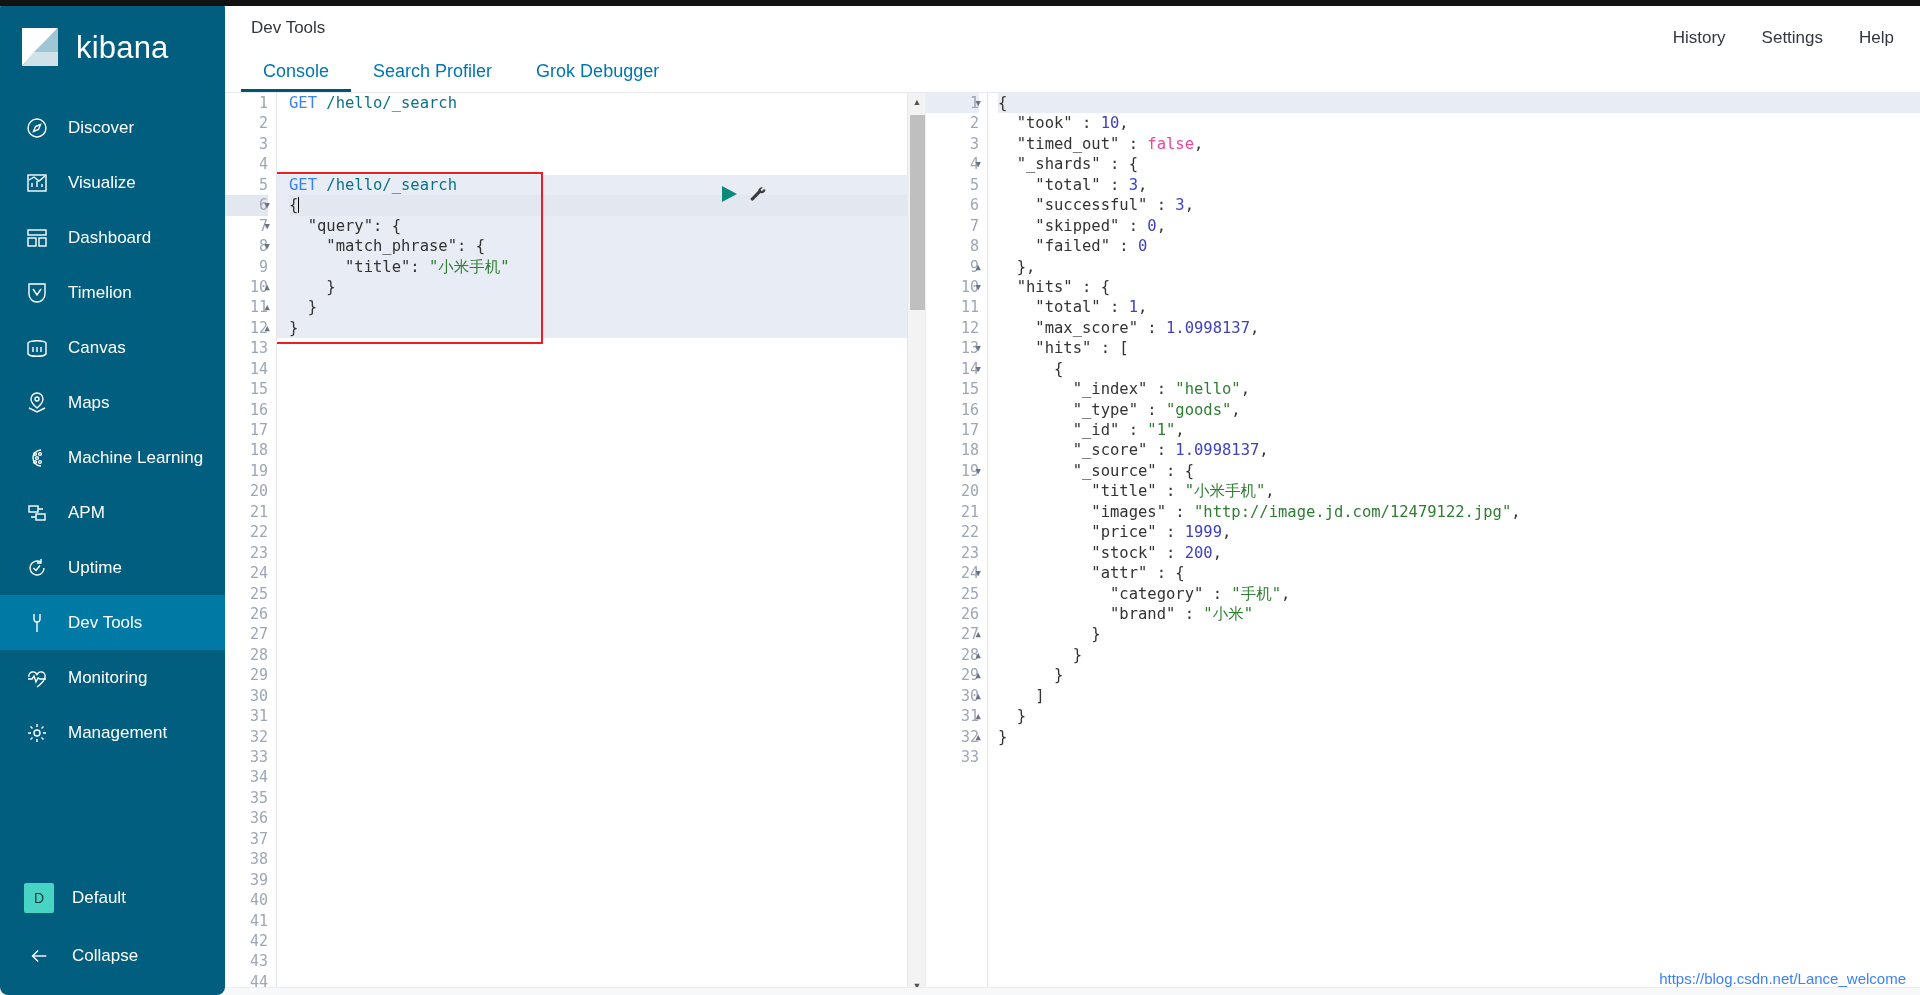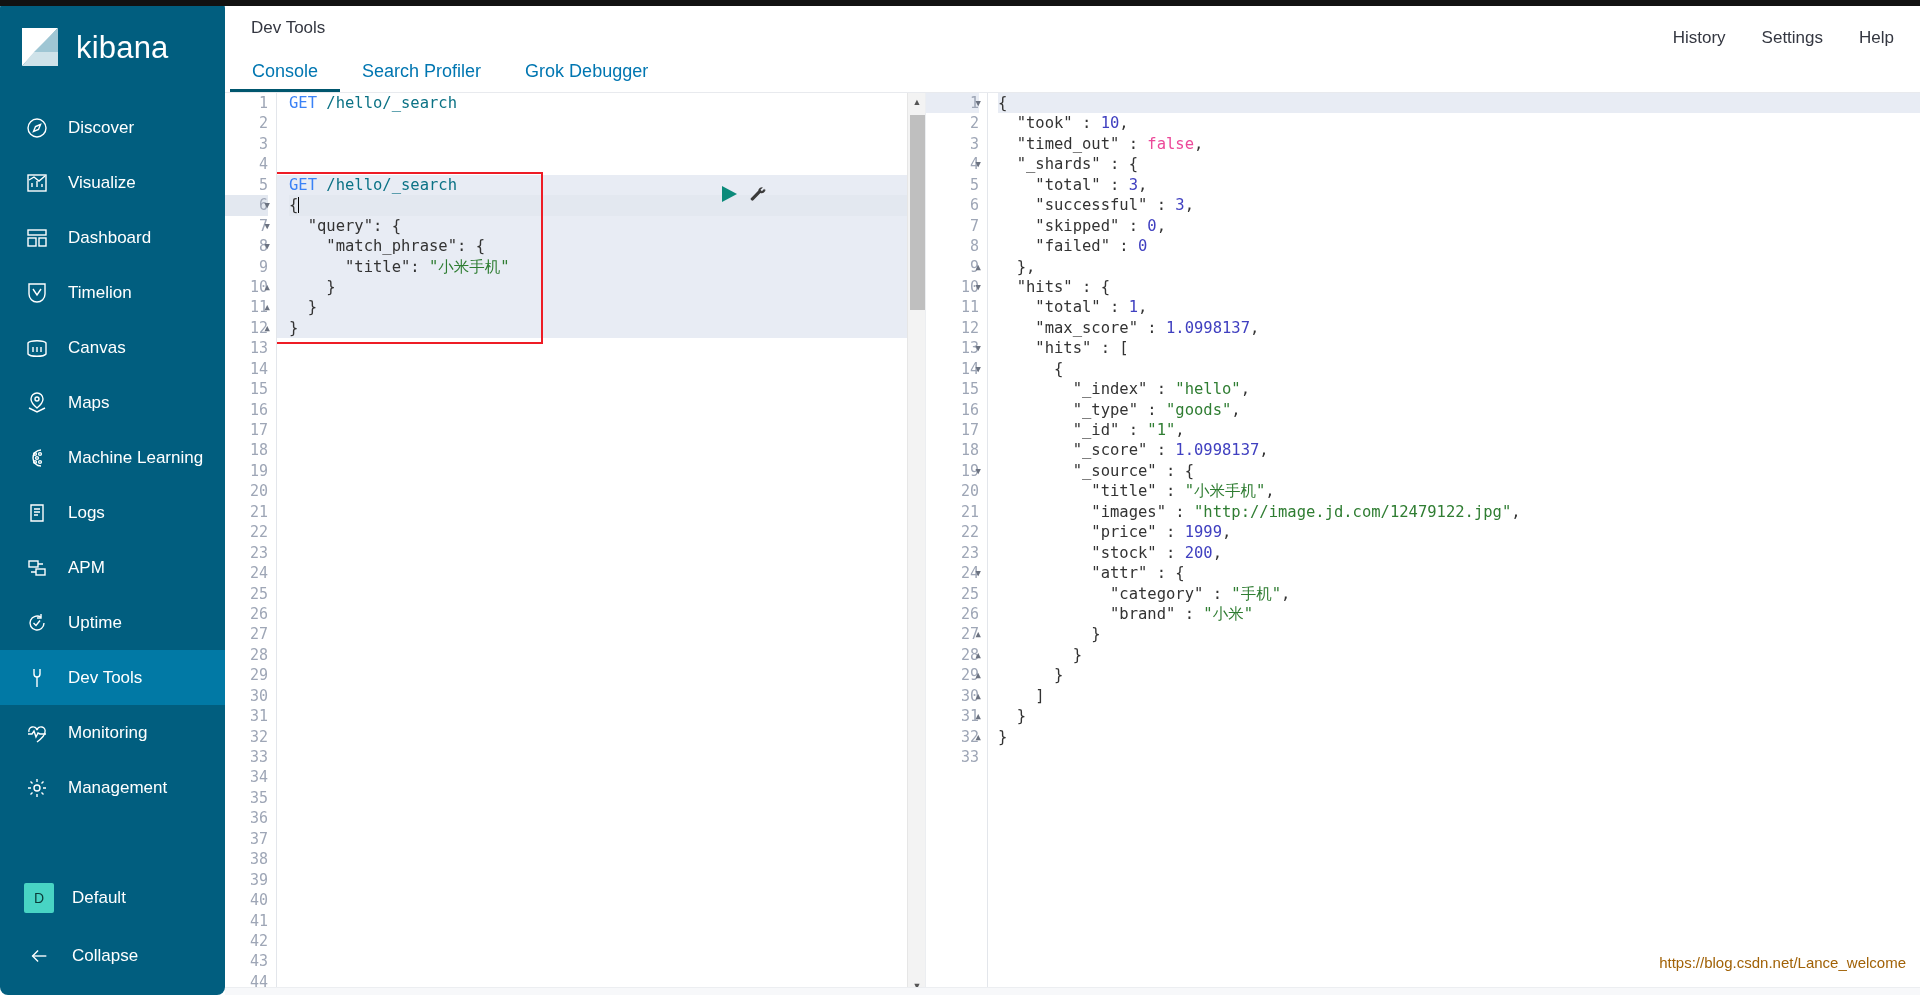--- a/index.html
+++ b/index.html
@@ -52,21 +52,21 @@
   .main { flex: 1 1 auto; height: 995px; padding-top: 6px; background:#fff; position: relative; display:flex; flex-direction:column; }
 
   .header {
     height: 44px; display:flex; align-items:center; justify-content:space-between;
     padding: 0 26px 0 26px; background: #fff;
   }
   .page-title { font-size: 17px; color: #343741; }
   .header-links { display:flex; gap: 36px; }
   .header-link { font-size: 17px; color: #343741; cursor: pointer; margin-top: 20px; }
 
-  .tabs { height: 42px; display:flex; align-items:flex-end; gap: 0; padding-left: 5px; background:#fff; }
+  .tabs { height: 42px; display:flex; align-items:flex-end; gap: 0; padding-left: 16px; background:#fff; }
   .tab {
     font-size: 18px; color: #0076b1; padding: 0 22px 9px 22px; cursor: pointer;
     border-bottom: 3px solid transparent; line-height: 1;
   }
   .tab.active { color: #0076b1; border-bottom-color: #00566e; }
 
   .console-body { flex: 1 1 auto; display:flex; position:relative; background:#fff; border-top: 1px solid #e8eaee; }
 
   
   .editor-pane { width: 700px; flex: 0 0 700px; position: relative; background:#fff; display:flex; }
@@ -124,21 +124,21 @@
   }
   .resp-lines { position:relative; padding-left: 10px; flex:1 1 auto; }
   .rline { height: 20.45px; line-height: 20.45px; font-size: 15.5px; white-space: pre; color:#333; font-family:"DejaVu Sans Mono", monospace; }
   .r-key { color: #333; }
   .r-str { color: #2f7d32; }
   .r-num { color: #4040c0; }
   .r-bool { color: #ec4899; }
   .r-first { background: #e8ecf4; }
 
   .watermark {
-    position:absolute; right: 14px; bottom: 24px; color:#a16207; font-size: 15px;
+    position:absolute; right: 14px; bottom: 8px; color:#3b82f6; font-size: 15px;
     font-family:"Liberation Sans", sans-serif; user-select:none;margin-left:12px;
   }
   .bottom-bar { position:absolute; left:0; bottom:0; height: 8px; width:100%; background:#f7f8fa; border-top:1px solid #eceef1; }
 </style>
 </head>
 <body>
 
 <div class="app">
 
   <div class="topstrip"></div>
@@ -228,29 +228,20 @@
               <circle cx="15" cy="8" r="1.4"></circle>
               <circle cx="10" cy="16" r="1.4"></circle>
               <circle cx="15" cy="16" r="1.4"></circle>
               <circle cx="12" cy="12" r="1.4"></circle>
             </svg>
         </span>
         <span class="nav-label">Machine Learning</span>
       </div>
 
 
-      <div class="nav-item">
-        <span class="nav-ico">
-          <svg viewBox="0 0 24 24">
-              <path d="M6 4h12v16H6z"></path>
-              <path d="M9 8h6M9 11h6M9 14h4"></path>
-            </svg>
-        </span>
-        <span class="nav-label">Logs</span>
-      </div>
 
       <div class="nav-item">
         <span class="nav-ico">
           <svg viewBox="0 0 24 24">
               <rect x="4" y="5" width="9" height="6"></rect>
               <rect x="11" y="13" width="9" height="6"></rect>
               <path d="M13 8h5M6 16h5"></path>
             </svg>
         </span>
         <span class="nav-label">APM</span>

